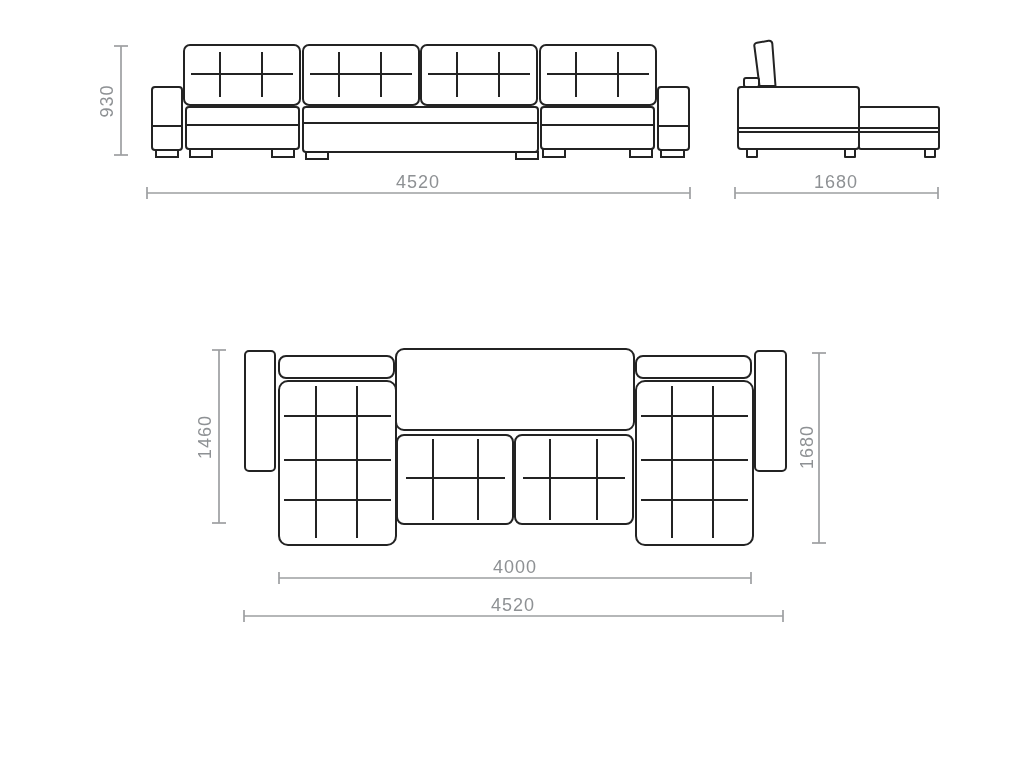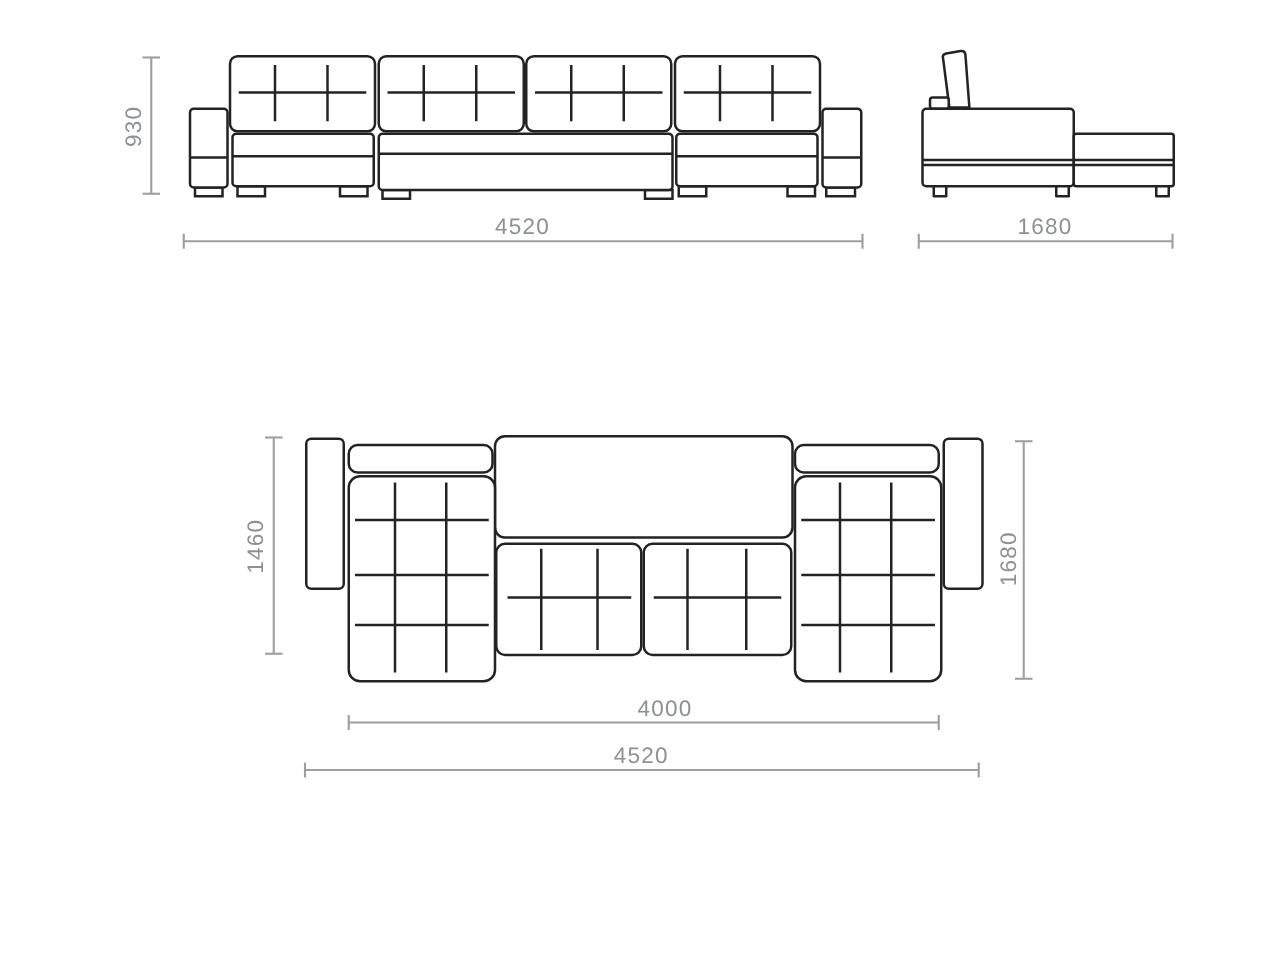--- a/index.html
+++ b/index.html
@@ -183,17 +183,17 @@
   <div class="dim-label vertical" style="left:107px;top:101px;">930</div>
 
   <div class="dim-label" style="left:418px;top:182px;">4520</div>
 
   <div class="dim-label" style="left:836px;top:182px;">1680</div>
 
   <div class="dim-label vertical" style="left:205px;top:437px;">1460</div>
 
   <div class="dim-label vertical" style="left:807px;top:447px;">1680</div>
 
-  <div class="dim-label" style="left:515px;top:567px;margin-left:17px;">4000</div>
+  <div class="dim-label" style="left:515px;top:567px;">4000</div>
 
   <div class="dim-label" style="left:513px;top:605px;">4520</div>
 
 </div>
 
 </body></html>

